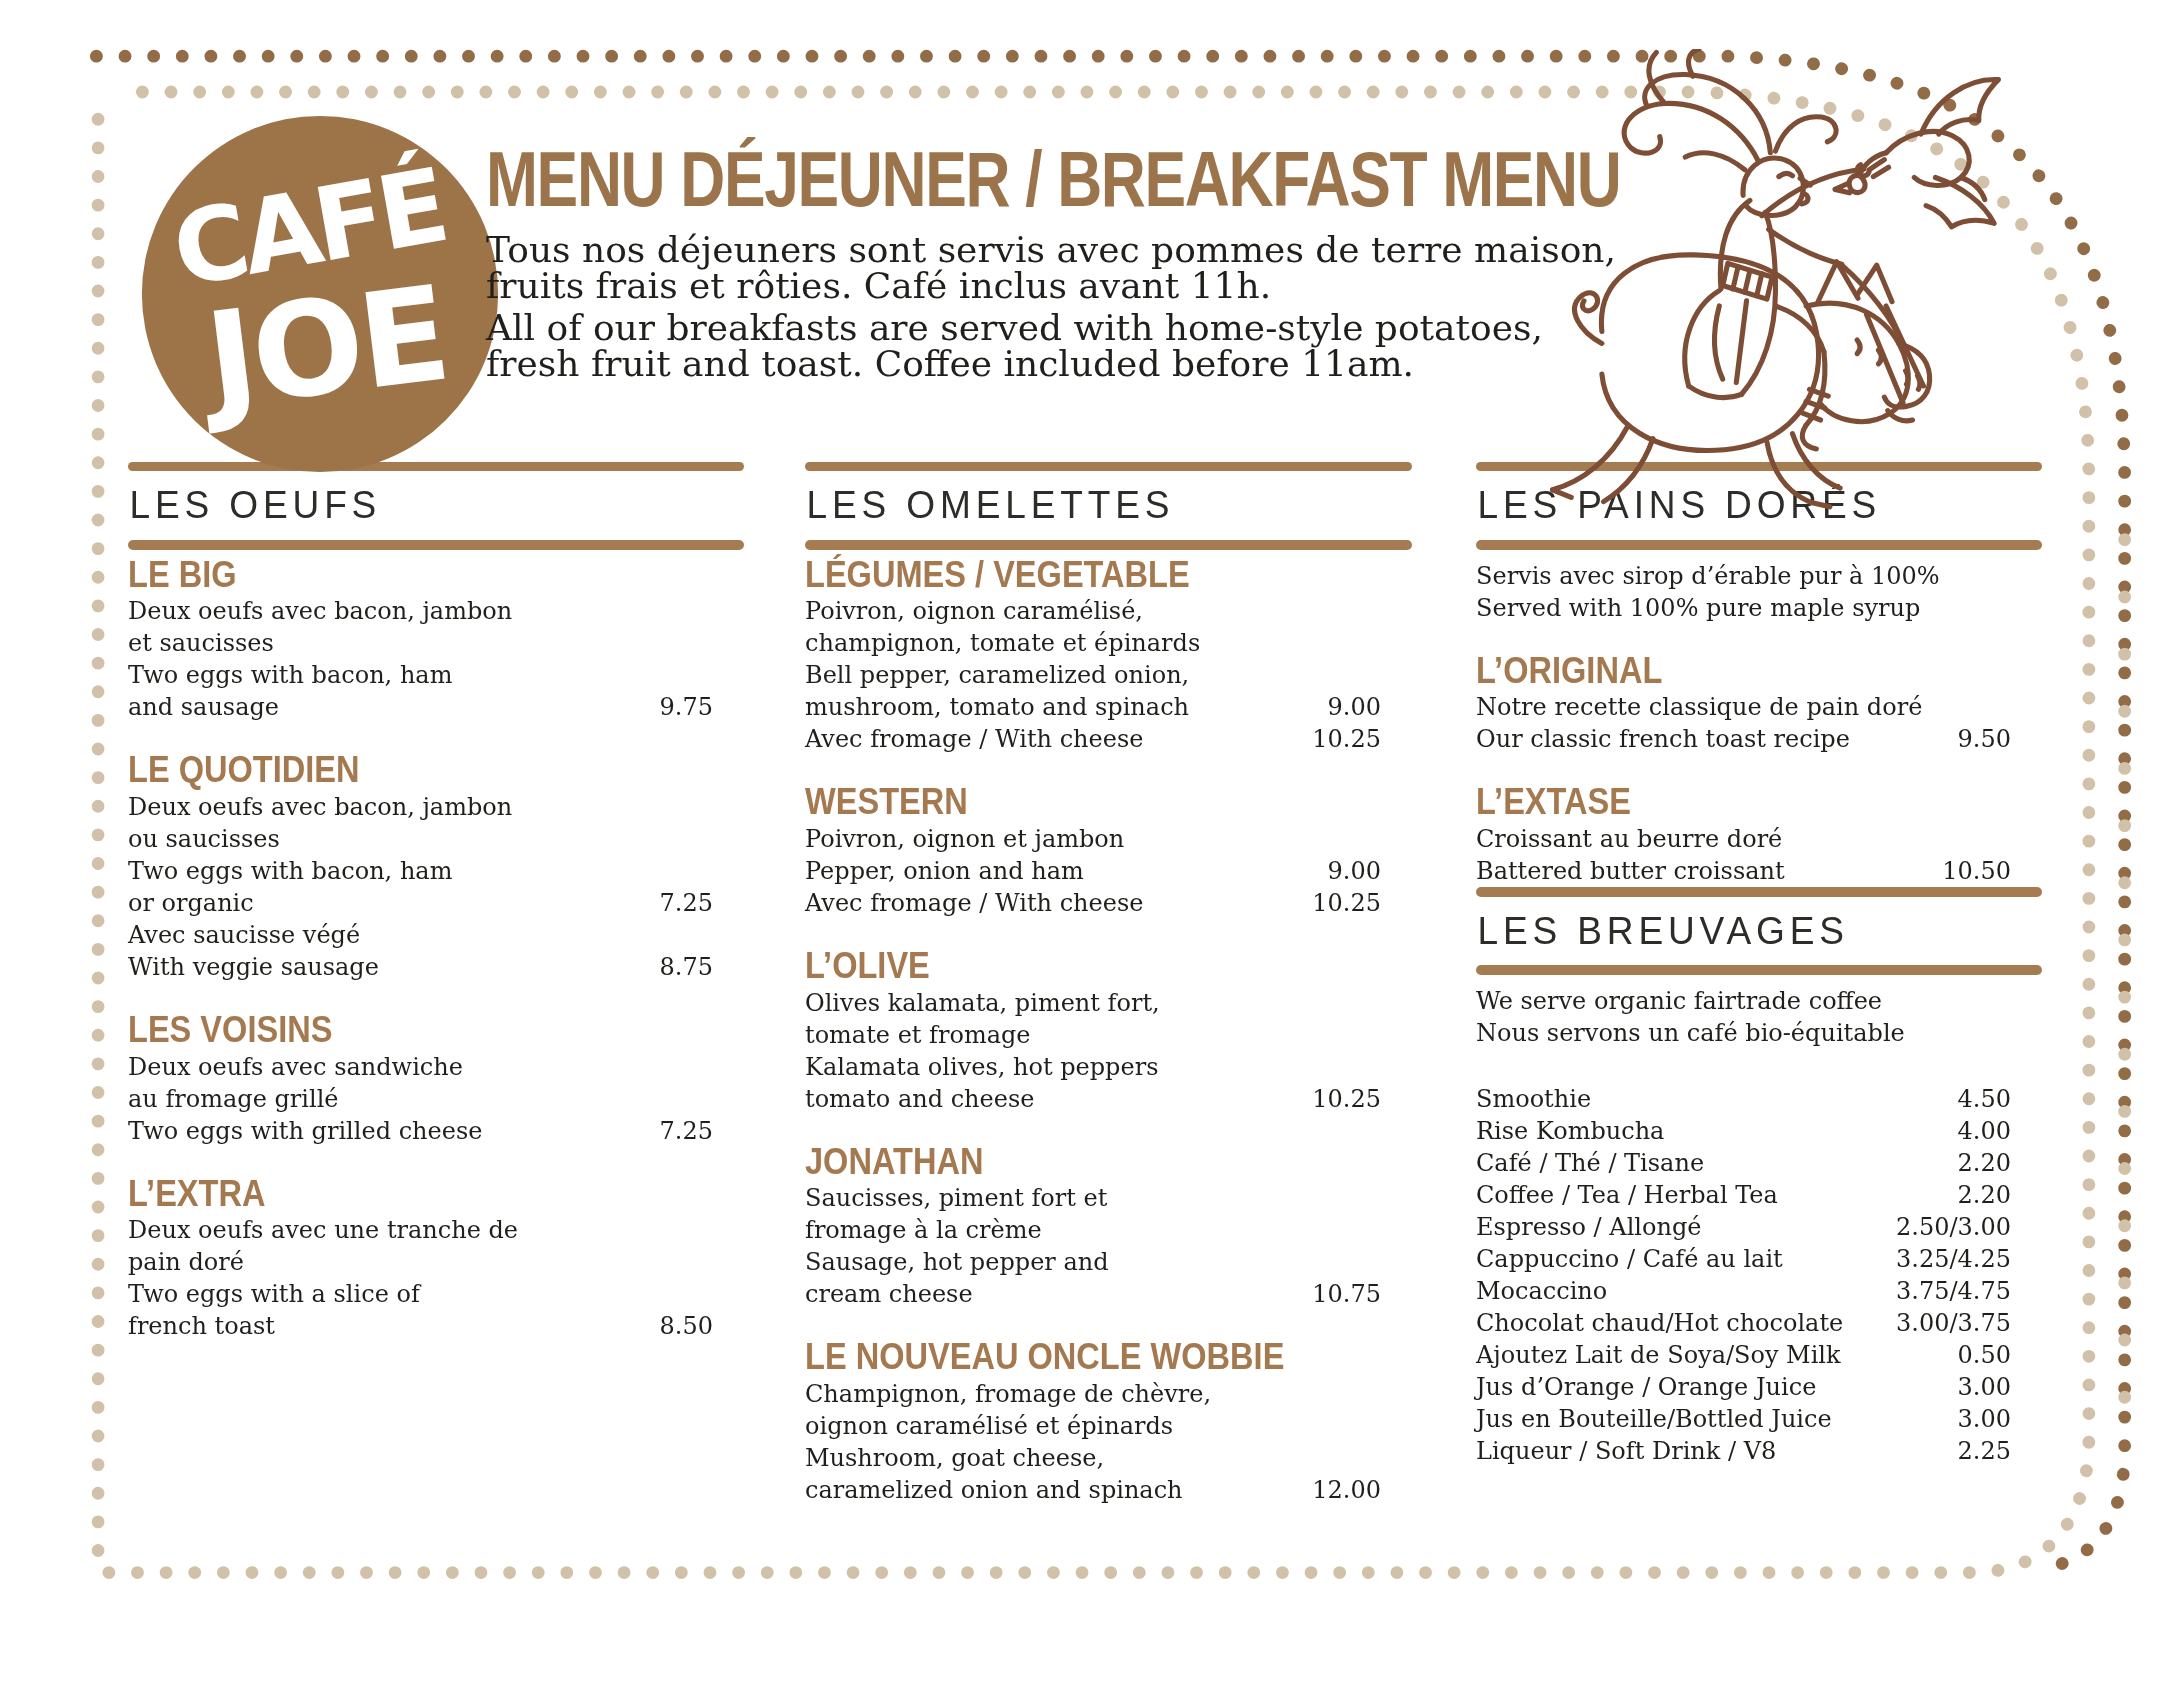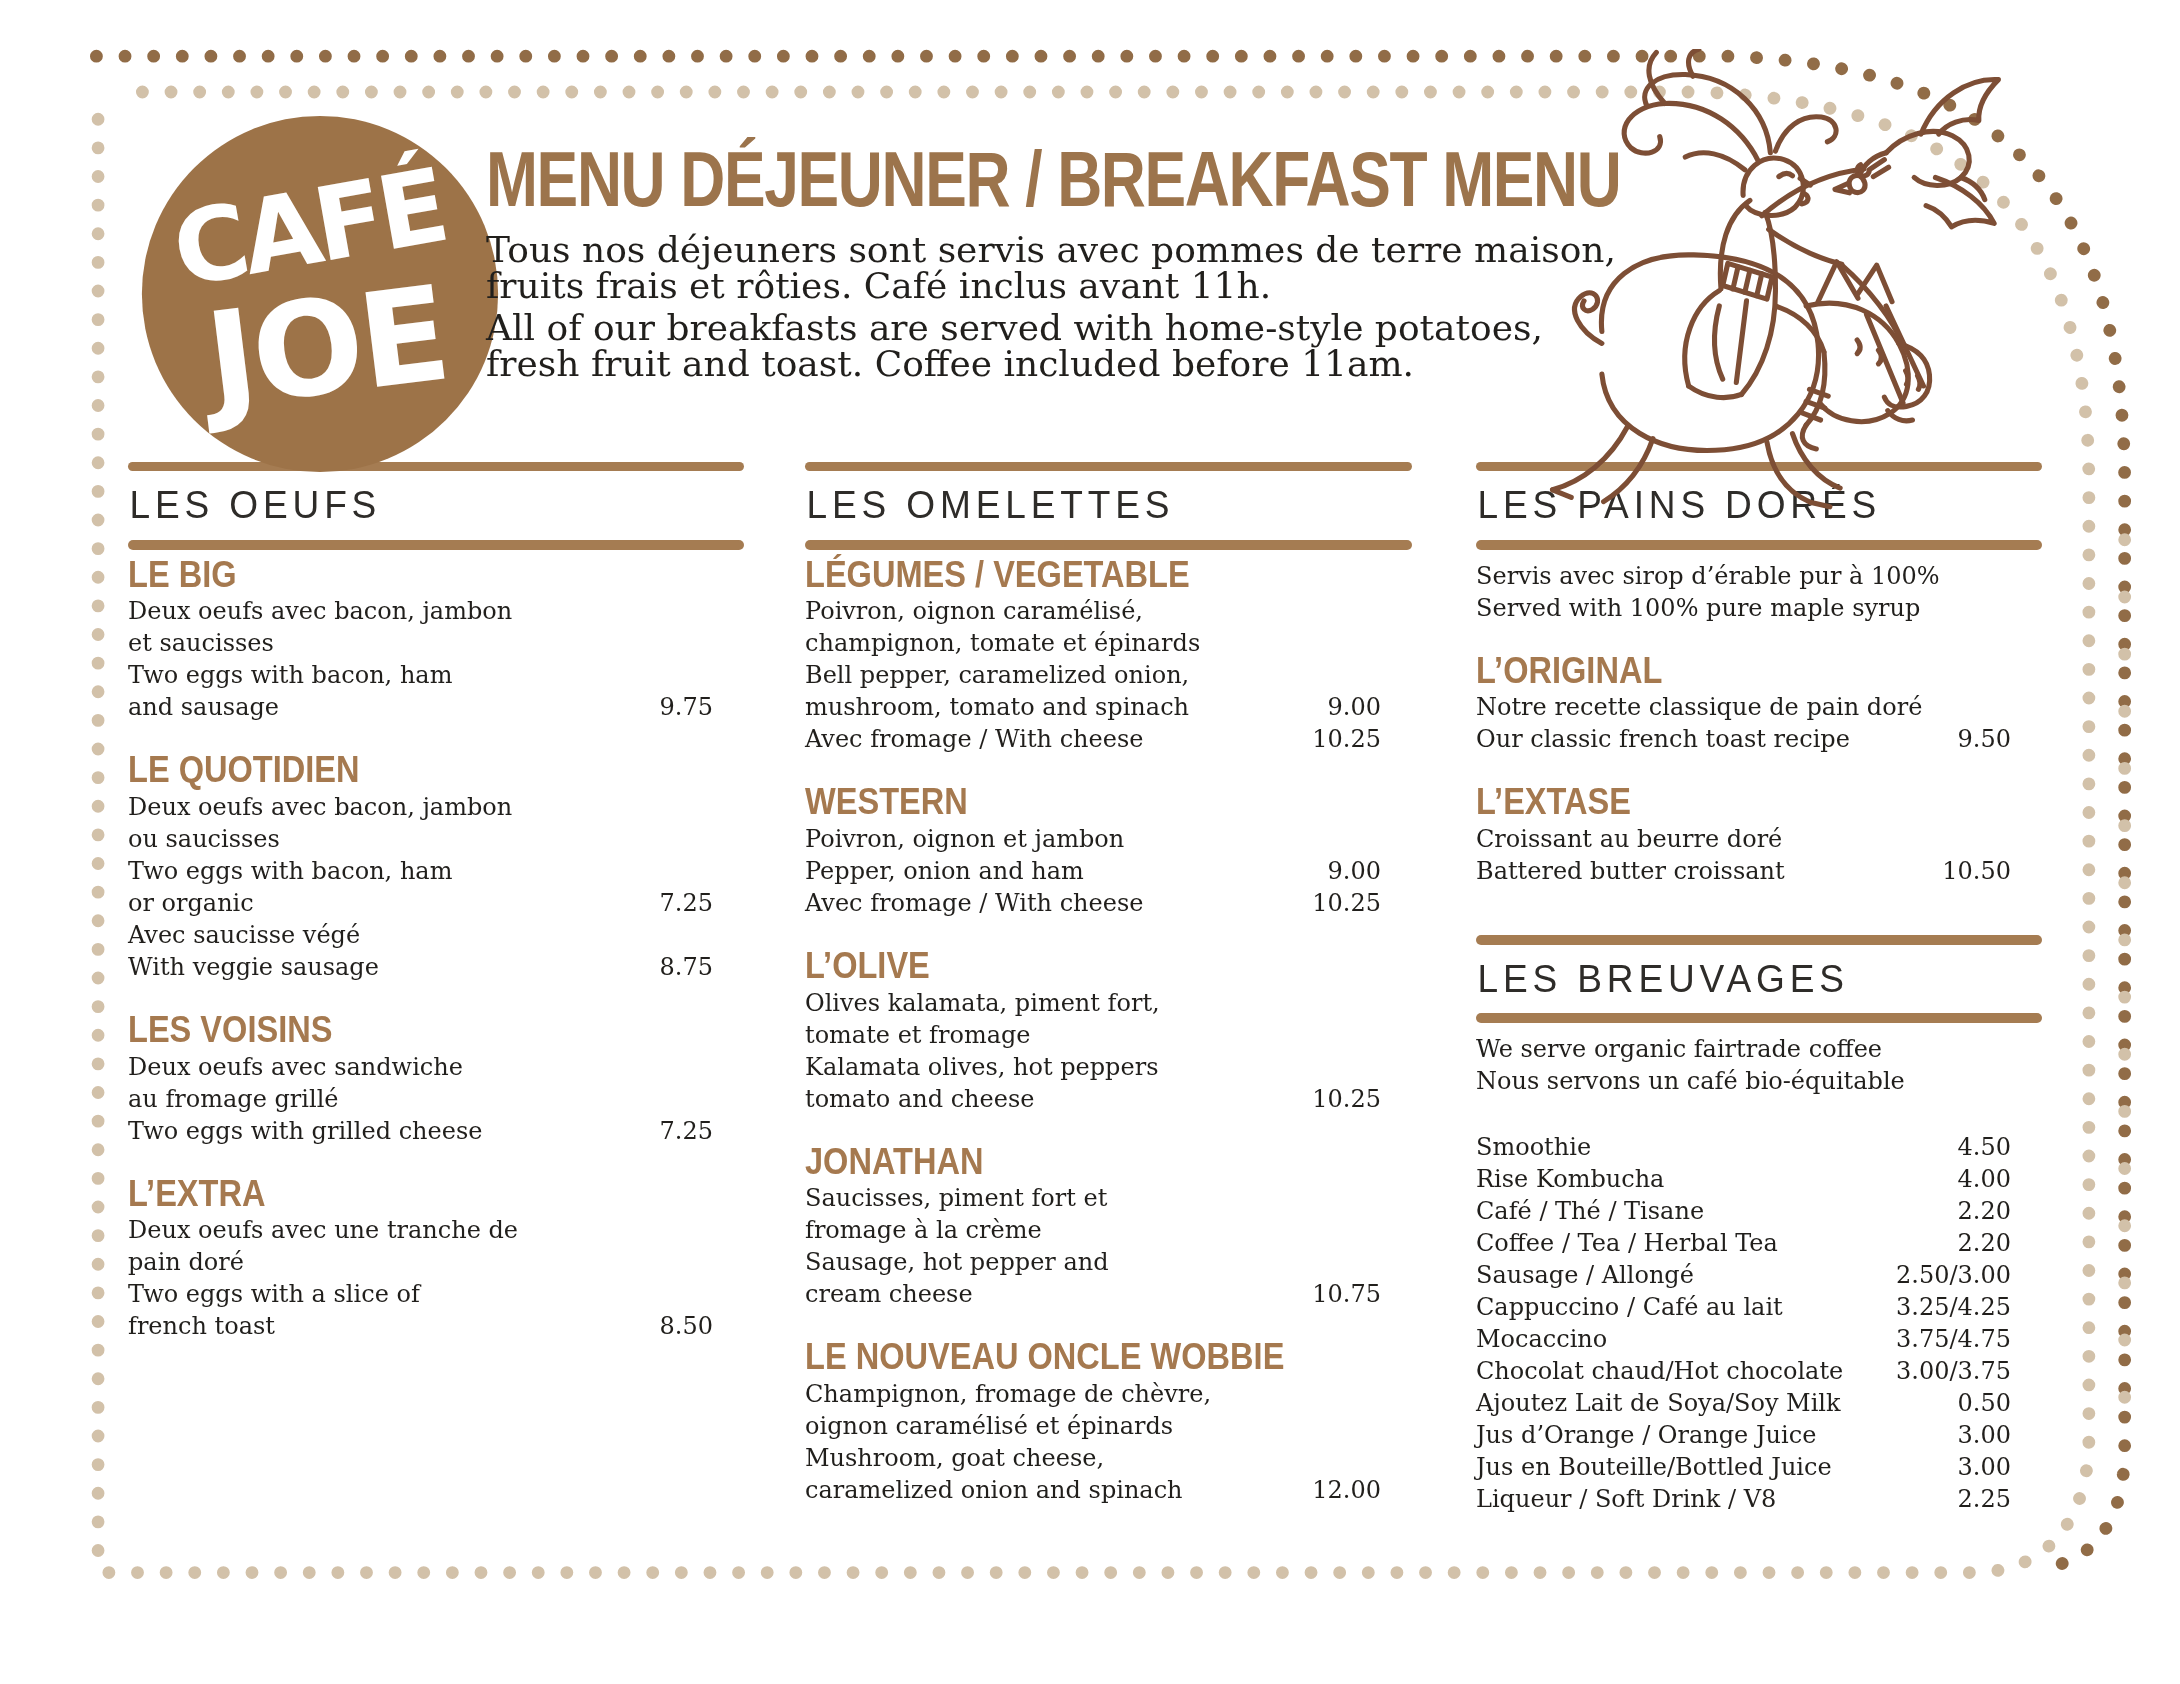--- a/index.html
+++ b/index.html
@@ -15,21 +15,21 @@
   .intro{margin-top:8.5px;}
   .intro-line{font-size:36px;line-height:36px;white-space:nowrap;}
   .intro-line.en-first{margin-top:6.8px;}
   .illustration{position:absolute;left:1518px;top:49px;z-index:2;}
   .col{position:absolute;top:462px;z-index:1;}
   .col1{left:128px;width:616px;}
   .col2{left:805px;width:607px;}
   .col3{left:1476px;width:566px;}
   .rule{height:9.4px;border-radius:5.1px;background:#a57c52;}
   .block-header{margin-top:0;}
-  .item + .block-header, .intro-block + .block-header{margin-top:48px;}
+  .item + .block-header, .intro-block + .block-header{}
   .section-title{font-family:"Liberation Sans",sans-serif;font-weight:400;color:#2e2c29;
       font-size:39px;line-height:44px;letter-spacing:5.1px;padding:12px 1.7px 12.8px 1.7px;
       transform:scaleX(0.95);transform-origin:left center;white-space:nowrap;}
   .intro-block{margin-top:10.2px;}
   .item{margin-top:27px;}
   .block-header + .item{margin-top:5.1px;}
   .item-name{font-family:"Liberation Sans",sans-serif;font-weight:700;font-size:37px;
       line-height:39px;color:#a5794f;transform:scaleX(0.88);transform-origin:left bottom;
       white-space:nowrap;margin-bottom:1.7px;}
   .menu-row{display:flex;justify-content:space-between;align-items:baseline;
@@ -358,21 +358,21 @@
           </div>
           <div class="menu-row">
             <span class="txt">Café / Thé / Tisane</span>
             <span class="price">2.20</span>
           </div>
           <div class="menu-row">
             <span class="txt">Coffee / Tea / Herbal Tea</span>
             <span class="price">2.20</span>
           </div>
           <div class="menu-row">
-            <span class="txt">Sausage / Allongé</span>
+            <span class="txt">Espresso / Allongé</span>
             <span class="price">2.50/3.00</span>
           </div>
           <div class="menu-row">
             <span class="txt">Cappuccino / Café au lait</span>
             <span class="price">3.25/4.25</span>
           </div>
           <div class="menu-row">
             <span class="txt">Mocaccino</span>
             <span class="price">3.75/4.75</span>
           </div>

